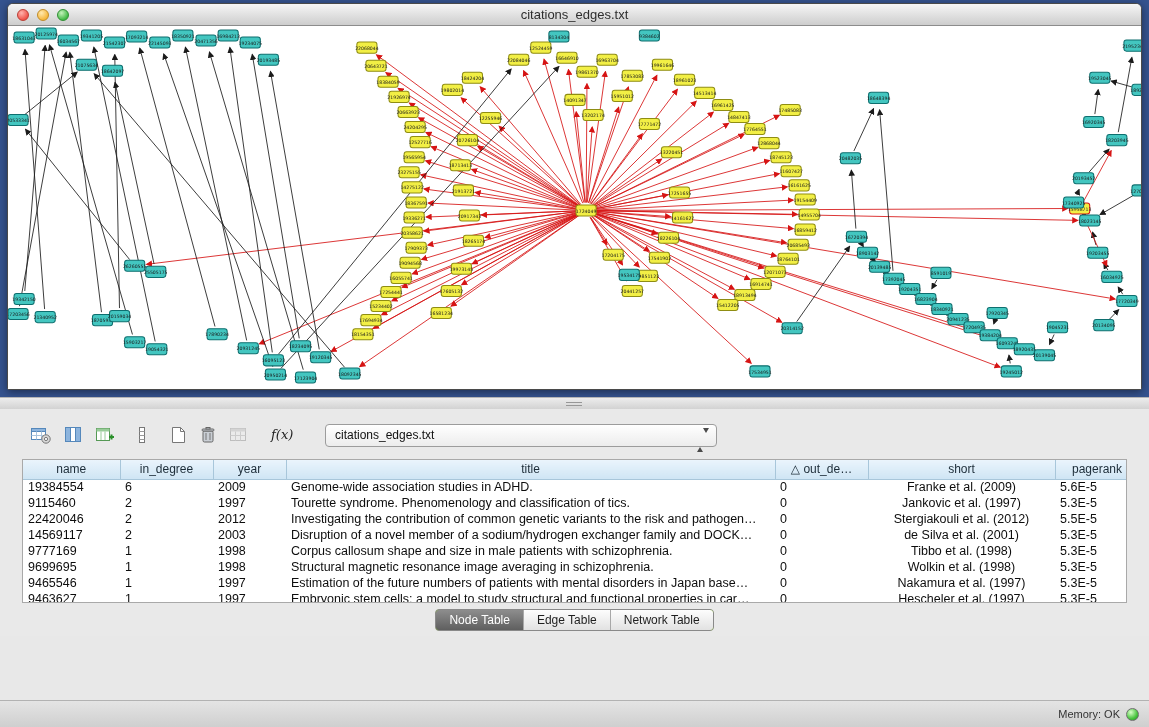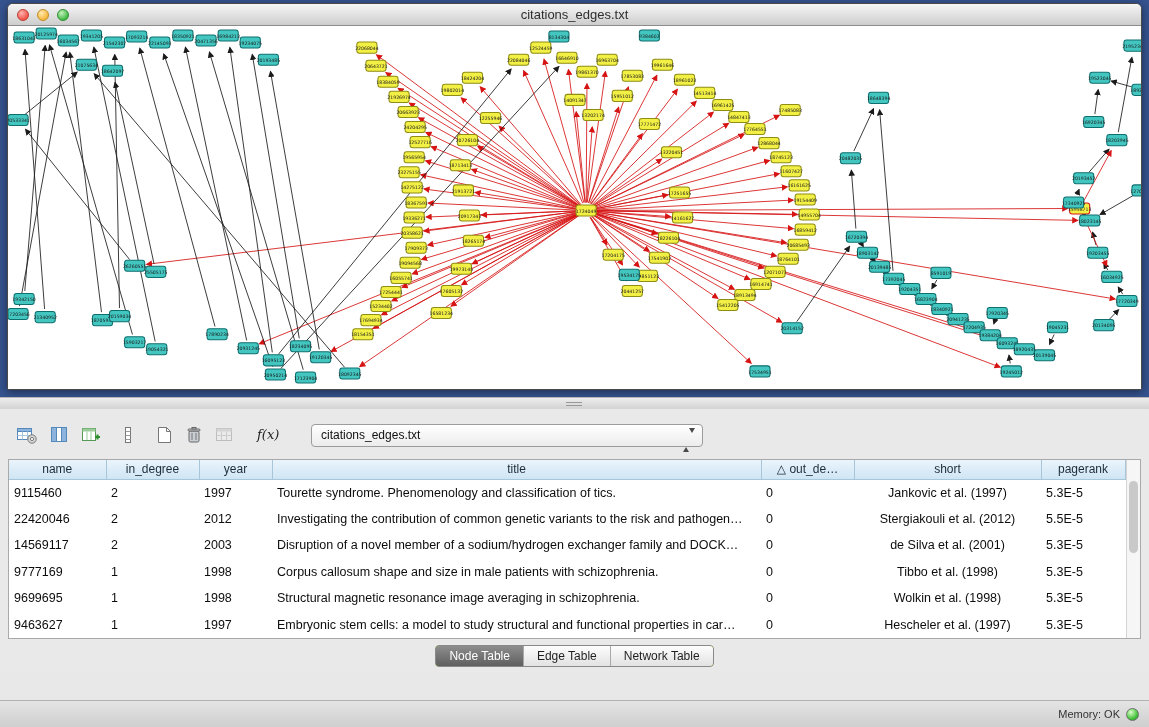--- a/index.html
+++ b/index.html
@@ -21,30 +21,30 @@
   #net{width:100%;height:100%;display:block;}
 
   
   .divider{height:12px;background:linear-gradient(#ededed,#d2d2d2);border-top:1px solid #b5b5b5;position:relative;}
   .grip{position:absolute;left:566px;top:4px;width:16px;height:4px;border-top:1px solid #979797;border-bottom:1px solid #979797;}
 
   
   .panel-header{height:19px;background:linear-gradient(#fdfdfd,#d6d6d6);border-top:1px solid #c2c2c2;border-bottom:1px solid #a8a8a8;display:flex;align-items:center;padding:0 9px;font-size:12px;color:#333;}
   .panel-actions{margin-left:auto;display:flex;align-items:center;gap:11px;}
   .close-x{font-size:15px;font-weight:bold;color:#1d1d1d;line-height:1;}
-  .panel-body{background:#e9e9e9;padding:8px 8px 0;}
+  .panel-body{background:#e9e9e9;padding:8px 22px 0;}
   .toolbar{display:flex;align-items:center;height:36px;padding:0 6px;}
   .tbtn{background:none;border:none;padding:2px;margin-right:6px;display:flex;align-items:center;}
   .tgap{width:9px;}
   .combo{margin-left:22px;width:392px;height:23px;border:1px solid #9c9c9c;border-radius:4px;background:linear-gradient(#ffffff,#ececec);position:relative;font-size:12px;color:#111;line-height:21px;padding:0 24px 0 9px;box-shadow:inset 0 1px 0 #fff;}
   .combo-arrows{position:absolute;right:7px;top:5px;}
   .tri-up{width:0;height:0;border-left:3.5px solid transparent;border-right:3.5px solid transparent;border-bottom:5px solid #4a4a4a;margin-bottom:2px;}
   .tri-down{width:0;height:0;border-left:3.5px solid transparent;border-right:3.5px solid transparent;border-top:5px solid #4a4a4a;}
 
-  .table-wrap{margin-top:6px;background:#fff;border:1px solid #a9a9a9;height:180px;position:relative;overflow:hidden;display:flex;}
+  .table-wrap{margin-top:6px;background:#fff;border:1px solid #a9a9a9;height:144px;position:relative;overflow:hidden;display:flex;}
   table{border-collapse:collapse;table-layout:fixed;width:1116px;flex:0 0 auto;}
   th{background:linear-gradient(#eaf4fc,#cfe5f4);border:1px solid #a8c6da;border-top:none;font-size:12px;font-weight:normal;color:#1c2c38;height:19px;overflow:hidden;white-space:nowrap;}
   th:first-child{border-left:none;}
   td{font-size:12.5px;color:#0d0d0d;height:16px;padding:0 5px;overflow:hidden;white-space:nowrap;text-overflow:ellipsis;}
   td.center{text-align:center;}
   .vscroll{flex:1;border-left:1px solid #d4d4d4;background:#f6f6f6;position:relative;}
   .vthumb{position:absolute;top:21px;left:2px;right:2px;height:72px;background:#c9c9c9;border-radius:6px;}
 
   .tabs-row{display:flex;justify-content:center;padding:6px 0 5px;}
   .tabs{display:inline-flex;border:1px solid #898989;border-radius:4px;overflow:hidden;background:#84cc16;}
@@ -881,20 +881,29 @@
                 <th>in_degree</th>
                 <th>year</th>
                 <th>title</th>
                 <th>△ out_de…</th>
                 <th>short</th>
                 <th>pagerank</th>
               </tr>
             </thead>
           <tbody id="tbody">
               <tr>
+                <td>19384554</td>
+                <td>6</td>
+                <td>2009</td>
+                <td>Genome-wide association studies in ADHD.</td>
+                <td>0</td>
+                <td class="center">Franke et al. (2009)</td>
+                <td>5.6E-5</td>
+              </tr>
+              <tr>
                 <td>9115460</td>
                 <td>2</td>
                 <td>1997</td>
                 <td>Tourette syndrome. Phenomenology and classification of tics.</td>
                 <td>0</td>
                 <td class="center">Jankovic et al. (1997)</td>
                 <td>5.3E-5</td>
               </tr>
               <tr>
                 <td>22420046</td>
@@ -926,20 +935,29 @@
               <tr>
                 <td>9699695</td>
                 <td>1</td>
                 <td>1998</td>
                 <td>Structural magnetic resonance image averaging in schizophrenia.</td>
                 <td>0</td>
                 <td class="center">Wolkin et al. (1998)</td>
                 <td>5.3E-5</td>
               </tr>
               <tr>
+                <td>9465546</td>
+                <td>1</td>
+                <td>1997</td>
+                <td>Estimation of the future numbers of patients with mental disorders in Japan base…</td>
+                <td>0</td>
+                <td class="center">Nakamura et al. (1997)</td>
+                <td>5.3E-5</td>
+              </tr>
+              <tr>
                 <td>9463627</td>
                 <td>1</td>
                 <td>1997</td>
                 <td>Embryonic stem cells: a model to study structural and functional properties in car…</td>
                 <td>0</td>
                 <td class="center">Hescheler et al. (1997)</td>
                 <td>5.3E-5</td>
               </tr>
             </tbody>
         </table>

